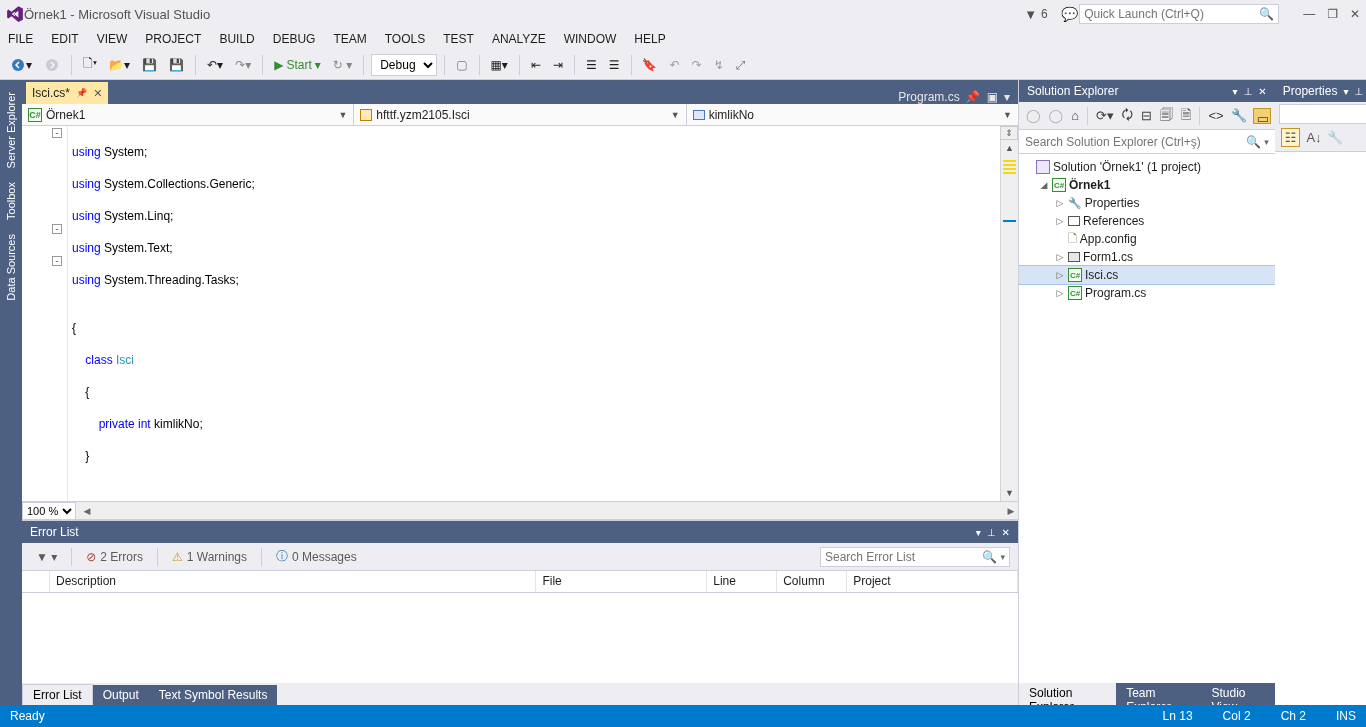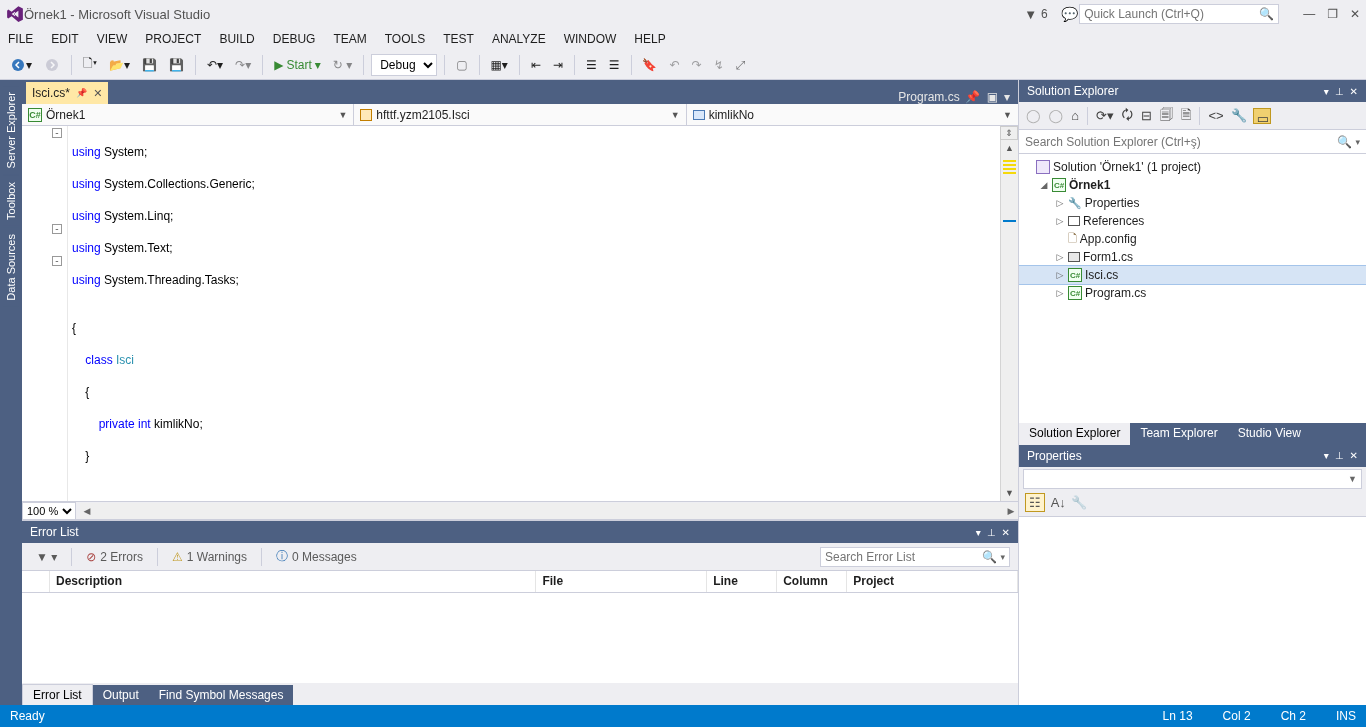--- a/index.html
+++ b/index.html
@@ -61,33 +61,33 @@
 .panelhead .spacer { flex:1;}
 .panelhead .wbtn { margin-left:6px; font-size:10px; cursor:default;}
 .errfilter { height: 28px; background: #eeeef2; border-bottom:1px solid #cccedb; display:flex; align-items:center; padding:0 8px; gap:4px;}
 .errfilter .fbtn { display:flex; align-items:center; gap:4px; padding:2px 6px; color:#5a5a5a;}
 .errfilter .fbtn .ico { font-size:12px;}
 .errfilter .vsep { width:1px; height:18px; background:#cccedb; margin:0 4px;}
 .errfilter .srch { margin-left:auto; border:1px solid #cccedb; background:#fff; height:20px; width:190px; display:flex; align-items:center; padding:0 4px;}
 .errfilter .srch input { border:none; outline:none; flex:1; font-size:12px;}
 .errtable { flex:1; background:#fff; }
 .errtable .hdr { display:flex; height:22px; border-bottom:1px solid #cccedb; background:#fff; color:#1e1e1e;}
-.errtable .hdr div { border-right:1px solid #e5e5e5; padding:3px 6px; font-size:12px;font-weight:bold;}
+.errtable .hdr div { border-right:1px solid #e5e5e5; padding:3px 6px; font-size:12px;}
 .errtable .hdr .c0 { width:28px;}
 .errtable .hdr .c1 { flex:3;}
 .errtable .hdr .c2 { flex:1;}
 .errtable .hdr .c3 { width:70px;}
 .errtable .hdr .c4 { width:70px;}
 .errtable .hdr .c5 { flex:1;}
 .errtable .body { height:90px;}
 .btabs { height:22px; background:#eeeef2; display:flex; align-items:flex-end;}
 .btabs .bt { padding:3px 10px; font-size:12px; color:#fff; background:#4d6082;}
 .btabs .bt.active { background:#eeeef2; color:#000; border:1px solid #cccedb; border-bottom:none;}
 
-.right { width: 348px; display:flex; flex-direction:column; border-left:1px solid #cccedb;}
+.right { width: 348px; display:flex; border-left:1px solid #cccedb;}
 .rpanel { display:flex; flex-direction:column;}
 .rpanel .rhead { height:22px; background:#4d6082; color:#fff; display:flex; align-items:center; padding:0 8px; font-size:12px;}
 .rpanel .rhead .spacer { flex:1;}
 .rpanel .rhead .wbtn { margin-left:6px; font-size:10px;}
 .rtbar { height:28px; background:#eeeef2; border-bottom:1px solid #cccedb; display:flex; align-items:center; padding:0 4px; gap:2px;}
 .rtbar .ico { font-size:13px; color:#414141; padding:2px 3px;}
 .rtbar .ico.dis { color:#b0b0b0;}
 .rtbar .sep { width:1px; height:18px; background:#cccedb; margin:0 3px;}
 .rsearch { height:24px; border-bottom:1px solid #cccedb; display:flex; align-items:center; padding:0 6px; background:#fff;}
 .rsearch input { flex:1; border:none; outline:none; font-size:12px; }
@@ -325,21 +325,21 @@
           <div class="c2">File</div>
           <div class="c3">Line</div>
           <div class="c4">Column</div>
           <div class="c5">Project</div>
         </div>
         <div class="body"></div>
       </div>
       <div class="btabs">
         <div class="bt active">Error List</div>
         <div class="bt">Output</div>
-        <div class="bt">Find Symbol Messages</div>
+        <div class="bt">Text Symbol Results</div>
       </div>
     </div>
   </div>
 
   <div class="right">
     <div class="rpanel" style="flex:1.4;min-height:0">
       <div class="rhead">
         <span>Solution Explorer</span>
         <span class="spacer"></span>
         <span class="wbtn">▾</span>

